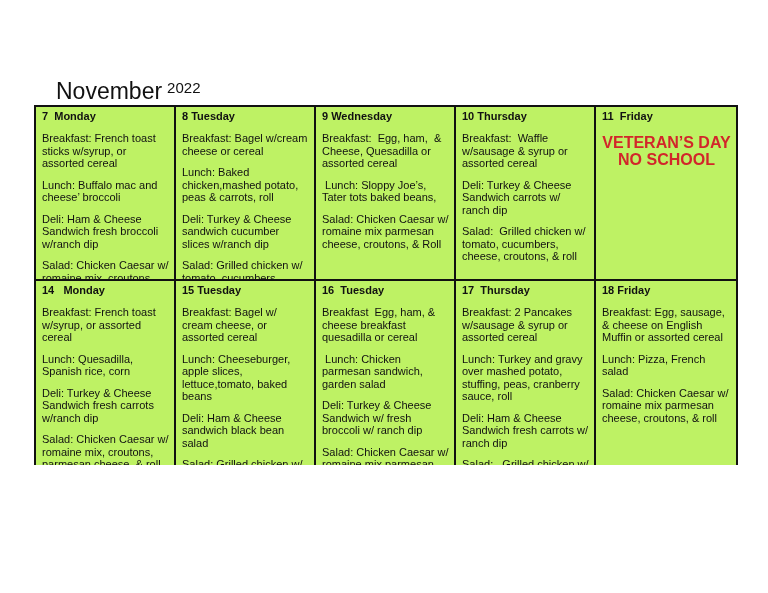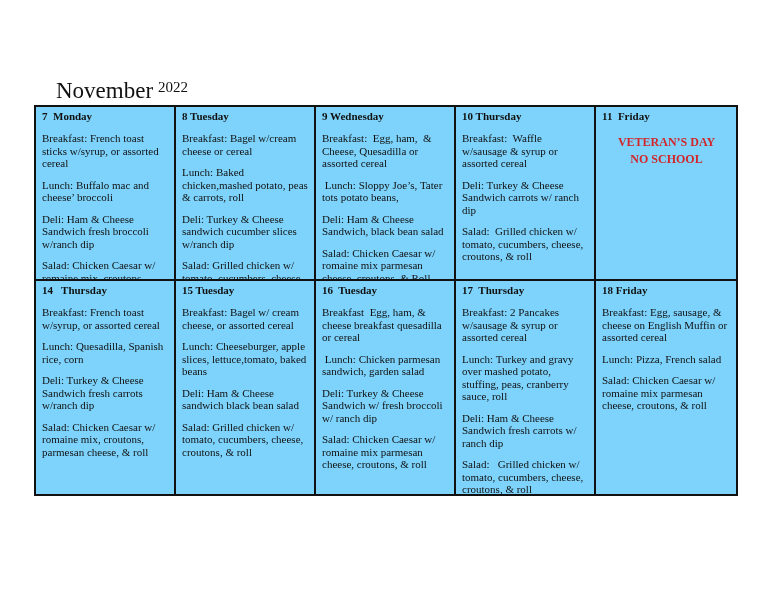--- a/index.html
+++ b/index.html
@@ -3,23 +3,23 @@
 <meta charset="utf-8">
 <style>
   html, body {
     margin: 0;
     padding: 0;
     background: #ffffff;
   }
   .page {
     position: relative;
     width: 768px;
-    height: 593px;
+    height: 465px;
     background: #ffffff;
-    font-family: Liberation Serif, serif;
+    font-family: Liberation Sans, sans-serif;
     color: #111111;
     overflow: hidden;
   }
   .title {
     position: absolute;
     left: 56px;
     top: 78px;
     font-size: 23px;
     color: #111111;
     white-space: nowrap;
@@ -33,21 +33,21 @@
   .menu-table {
     position: absolute;
     left: 34px;
     top: 105px;
     width: 704px;
     border: 2px solid #111111;
     display: grid;
     grid-template-columns: repeat(5, 1fr);
     grid-template-rows: 174px 213px;
     box-sizing: border-box;
-    background: #7dd3fc;
+    background: #bef264;
   }
   .cell {
     border-right: 2px solid #111111;
     box-sizing: border-box;
     padding: 3px 5px 3px 6px;
     overflow: hidden;
   }
   .cell.last-col { border-right: none; }
   .cell.row-1 { border-bottom: 2px solid #111111; }
   .day-header {
@@ -58,21 +58,21 @@
   }
   .menu-line {
     margin: 9px 0 0 0;
     font-size: 11px;
     line-height: 12.5px;
     white-space: pre-wrap;
   }
   .menu-line.big-gap { }
   .holiday {
     font-weight: bold;
-    font-size: 12px;
+    font-size: 16px;
     line-height: 13px;
     text-align: center;
     margin-top: 13px;
     white-space: pre-wrap;
   }
   .holiday.second { margin-top: 4px; }
 </style>
 </head>
 <body>
 
@@ -96,40 +96,39 @@
       <div class="day-header">8 Tuesday</div>
       <p class="menu-line">Breakfast: Bagel w/cream cheese or cereal</p>
       <p class="menu-line">Lunch: Baked chicken,mashed potato, peas &amp; carrots, roll</p>
       <p class="menu-line">Deli: Turkey &amp; Cheese sandwich cucumber slices w/ranch dip</p>
       <p class="menu-line">Salad: Grilled chicken w/ tomato, cucumbers, cheese, croutons, &amp; roll</p>
     </div>
 
     <div class="cell row-1">
       <div class="day-header">9 Wednesday</div>
       <p class="menu-line">Breakfast:  Egg, ham,  &amp; Cheese, Quesadilla or assorted cereal</p>
-      <p class="menu-line"> Lunch: Sloppy Joe’s, Tater tots potato beans,</p>
-      <p class="menu-line big-gap">Deli: Ham &amp; Cheese Sandwich, black bean salad</p>
+      <p class="menu-line"> Lunch: Sloppy Joe’s, Tater tots baked beans,</p>
       <p class="menu-line">Salad: Chicken Caesar w/ romaine mix parmesan cheese, croutons, &amp; Roll</p>
     </div>
 
     <div class="cell row-1">
       <div class="day-header">10 Thursday</div>
       <p class="menu-line">Breakfast:  Waffle w/sausage &amp; syrup or assorted cereal</p>
       <p class="menu-line big-gap">Deli: Turkey &amp; Cheese Sandwich carrots w/ ranch dip</p>
       <p class="menu-line">Salad:  Grilled chicken w/ tomato, cucumbers, cheese, croutons, &amp; roll</p>
     </div>
 
     <div class="cell row-1 last-col">
       <div class="day-header">11  Friday</div>
       <div class="holiday" style="color: rgb(210, 38, 42);">VETERAN’S DAY</div>
       <div class="holiday second" style="color: rgb(210, 38, 42);">NO SCHOOL</div>
     </div>
 
     <div class="cell">
-      <div class="day-header">14   Thursday</div>
+      <div class="day-header">14   Monday</div>
       <p class="menu-line">Breakfast: French toast w/syrup, or assorted cereal</p>
       <p class="menu-line">Lunch: Quesadilla, Spanish rice, corn</p>
       <p class="menu-line">Deli: Turkey &amp; Cheese Sandwich fresh carrots w/ranch dip</p>
       <p class="menu-line">Salad: Chicken Caesar w/ romaine mix, croutons, parmesan cheese, &amp; roll</p>
     </div>
 
     <div class="cell">
       <div class="day-header">15 Tuesday</div>
       <p class="menu-line">Breakfast: Bagel w/ cream cheese, or assorted cereal</p>
       <p class="menu-line">Lunch: Cheeseburger, apple slices, lettuce,tomato, baked beans</p>

